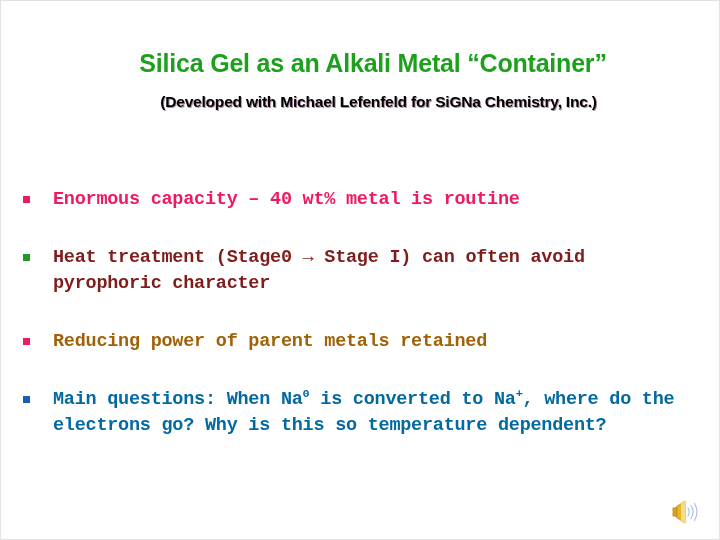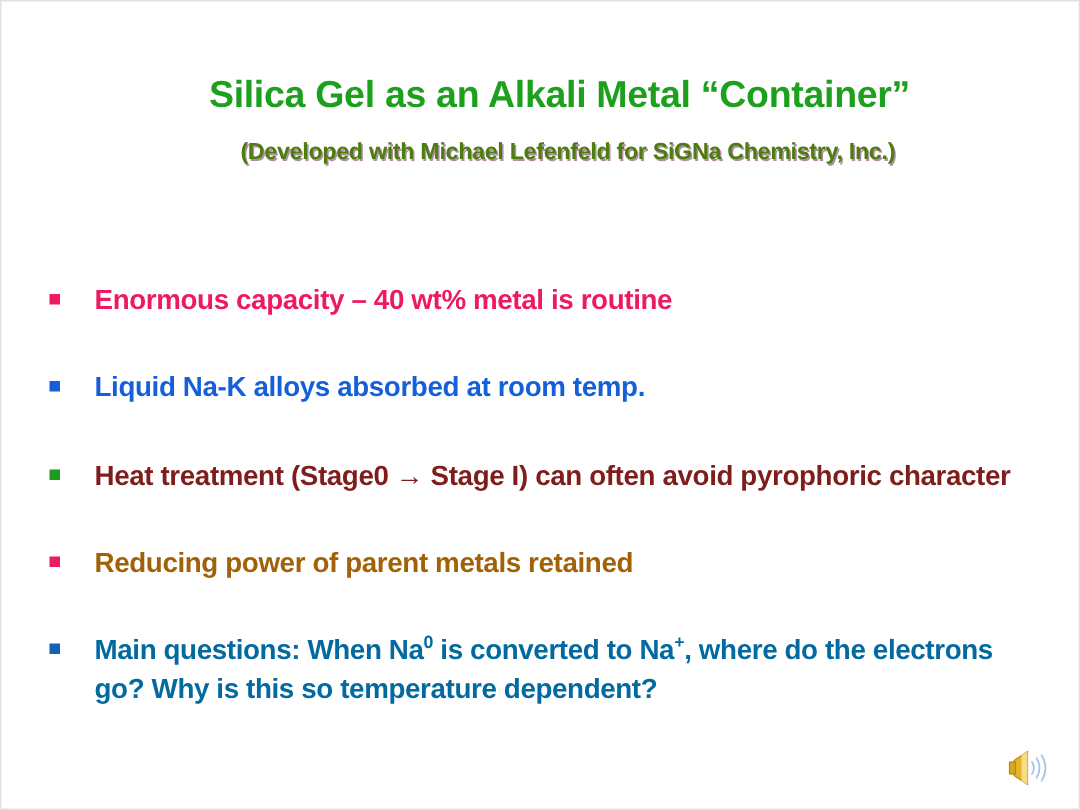--- a/index.html
+++ b/index.html
@@ -44,23 +44,24 @@
     line-height: 1.15;
     margin: 0;
     margin-top: 16px;
     white-space: nowrap;
     text-shadow: 1px 1px 0 rgba(80, 0, 60, 0.45);
   }
 
   
   .bullets {
     position: absolute;
-    left: 32px;
+    left: 22px;
     top: 186px;
     width: 660px;
+    font-family: Liberation Mono, monospace;
   }
   .bullet-row {
     display: flex;
     align-items: flex-start;
     margin-bottom: 33px;
   }
   .bullet-row:last-child {
     margin-bottom: 0;
   }
   .bullet-marker {
@@ -95,34 +96,30 @@
     height: 26px;
   }
 </style>
 </head>
 <body>
 
 <div id="slide" style="background: rgb(255, 255, 255);">
 
   <div class="title-block">
     <div class="slide-title" style="color: rgb(29, 160, 29); margin-left: 24px;">Silica Gel as an Alkali Metal “Container”</div>
-    <div class="slide-subtitle" style="color: #4d7c0f; margin-left: 35px;">(Developed with Michael Lefenfeld for SiGNa Chemistry, Inc.)</div>
+    <div class="slide-subtitle" style="color: #000000; margin-left: 35px;">(Developed with Michael Lefenfeld for SiGNa Chemistry, Inc.)</div>
   </div>
 
   <div class="bullets">
 
     <div class="bullet-row">
       <span class="bullet-marker" style="background: rgb(238, 26, 95);"></span>
       <span class="bullet-text" style="color: rgb(238, 26, 95);">Enormous capacity – 40 wt% metal is routine</span>
     </div>
 
-    <div class="bullet-row">
-      <span class="bullet-marker" style="background: rgb(21, 96, 216);"></span>
-      <span class="bullet-text" style="color: rgb(21, 96, 216);">Liquid Na-K alloys absorbed at room temp.</span>
-    </div>
 
     <div class="bullet-row">
       <span class="bullet-marker" style="background: rgb(29, 155, 29);"></span>
       <span class="bullet-text" style="color: #7f1d1d;"><span>Heat treatment (Stage0 </span><span class="arrow">→</span><span> Stage I) can often avoid pyrophoric character</span></span>
     </div>
 
     <div class="bullet-row">
       <span class="bullet-marker" style="background: rgb(238, 26, 95);"></span>
       <span class="bullet-text" style="color: #a16207;">Reducing power of parent metals retained</span>
     </div>

